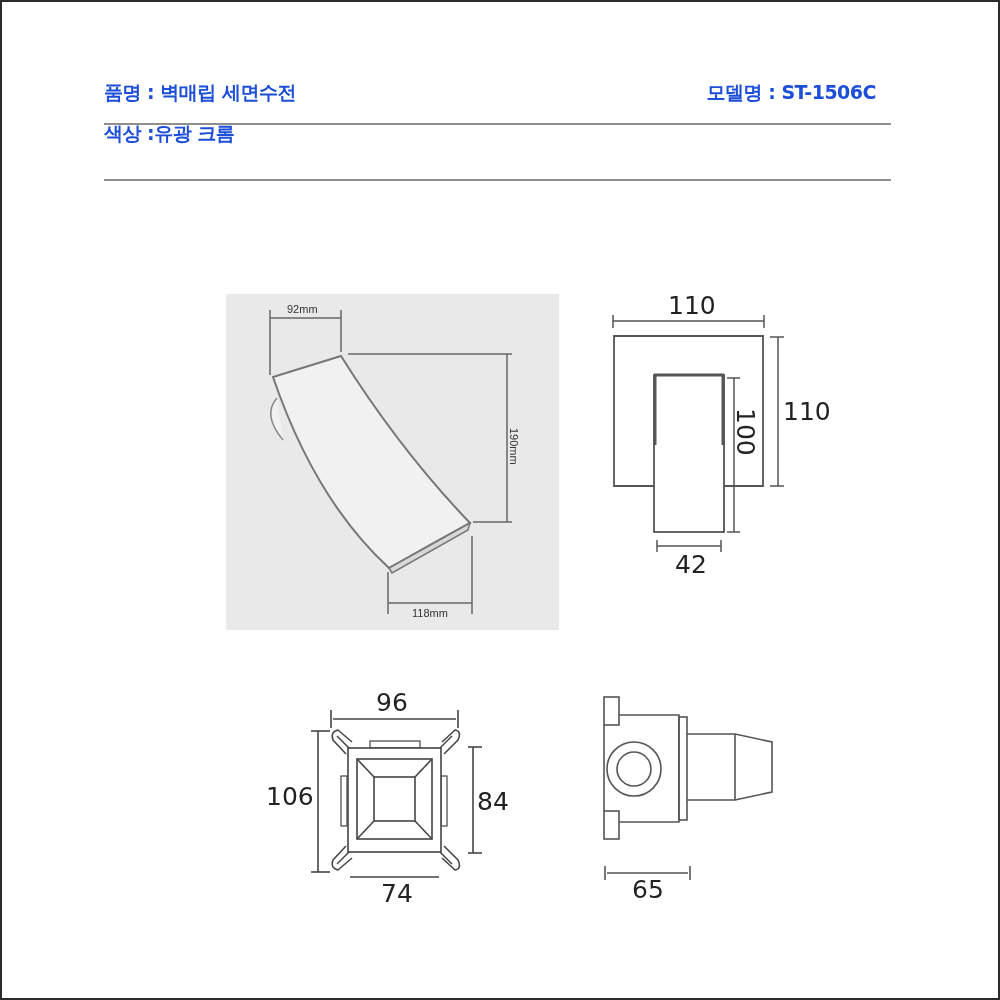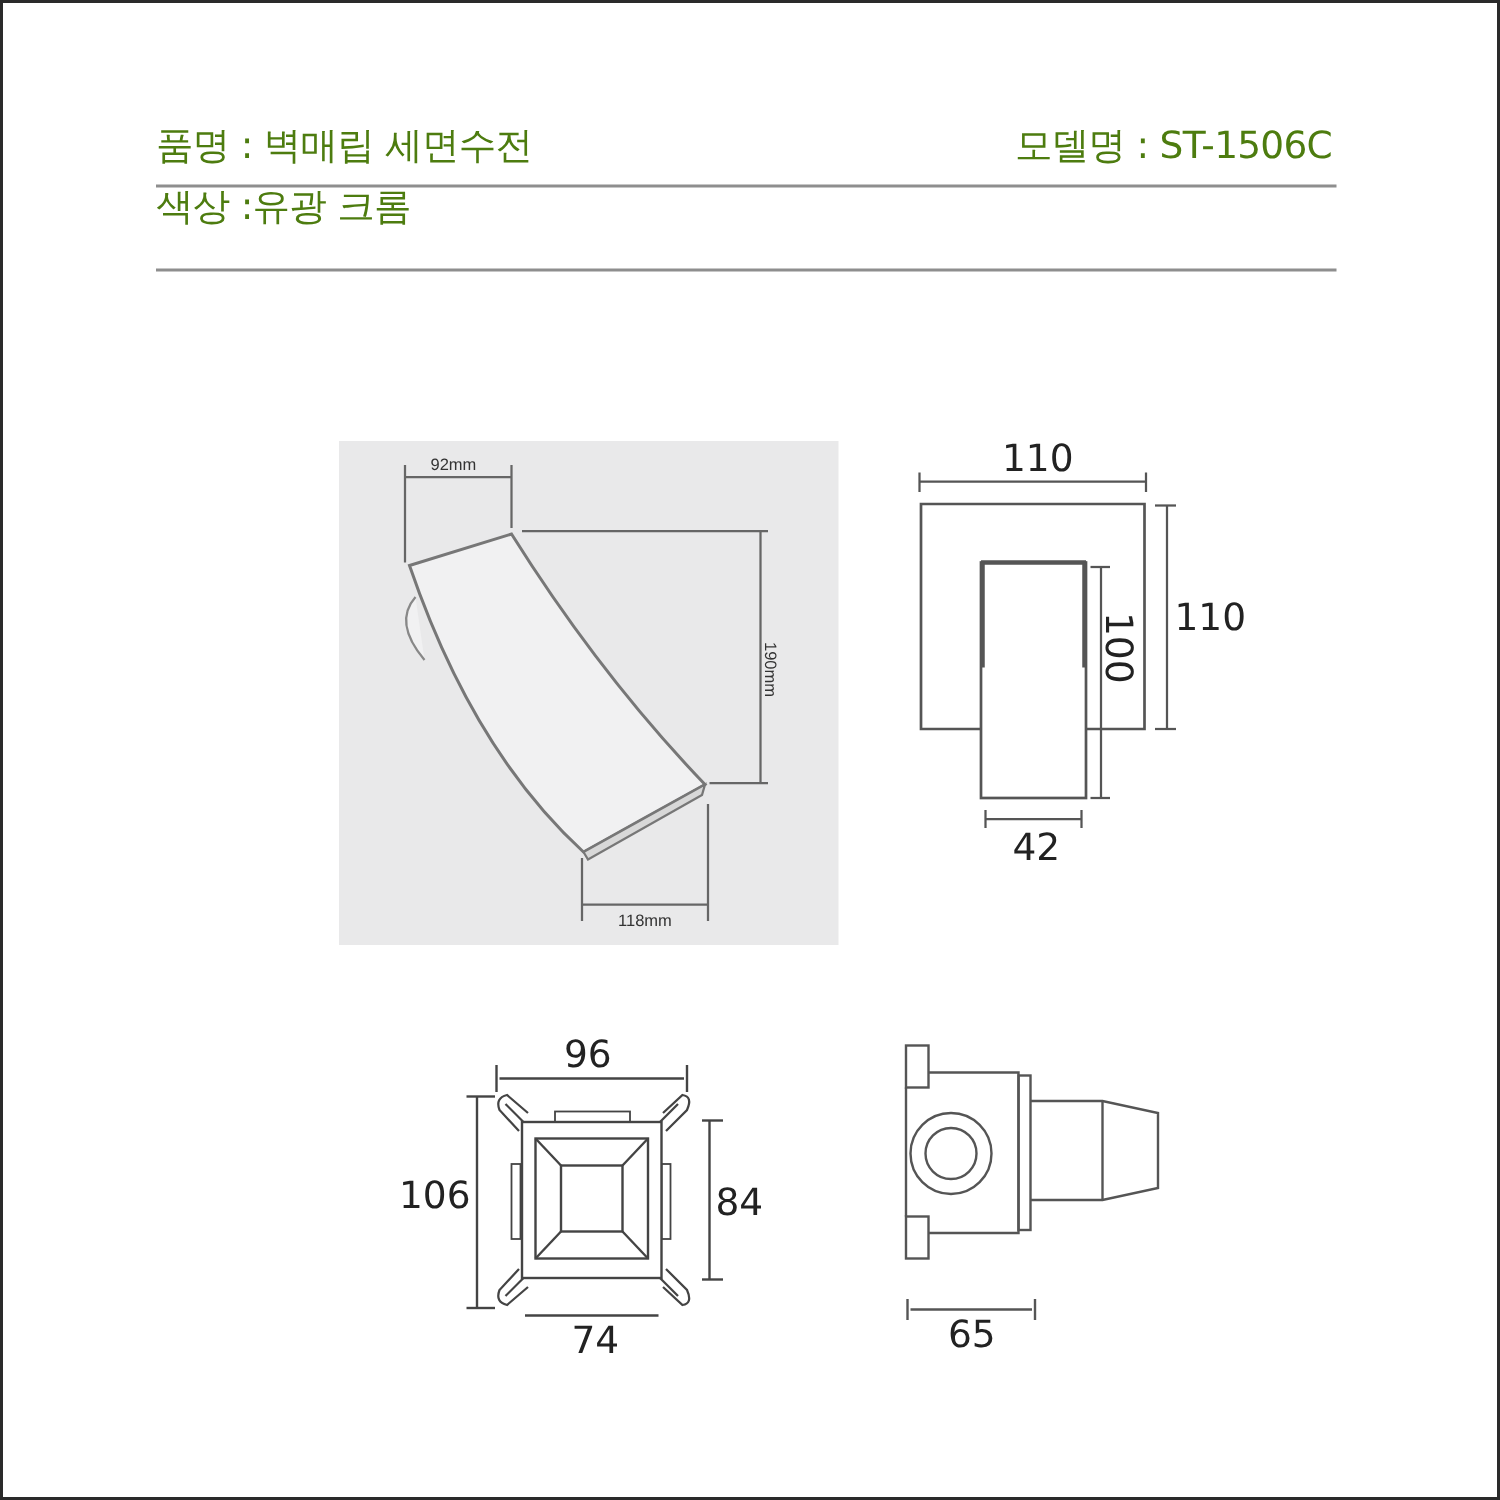--- a/index.html
+++ b/index.html
@@ -6,41 +6,41 @@
     body {
       width: 1000px; height: 1000px; position: relative; overflow: hidden;
       background: #ffffff;
       font-family: "DejaVu Sans", "Liberation Sans", sans-serif;
     }
     .frame {
       position: absolute; left: 0; top: 0; width: 996px; height: 996px;
       border: 2px solid #2a2a2a;
     }
     .hdr-text {
-      position: absolute; font-weight: normal; color: #4d7c0f;
-      font-size: 25px; letter-spacing: -0.5px; white-space: nowrap;
+      position: absolute; font-weight: bold; color: #1d4ed8;
+      font-size: 19px; letter-spacing: -0.5px; white-space: nowrap;
     }
     .rule {
       position: absolute; left: 104px; width: 787px; height: 2px; background: #8e8e8e;
     }
     .panel {
       position: absolute; left: 226px; top: 294px; width: 333px; height: 336px;
       background: #e9e9ea;
     }
     svg { position: absolute; left: 0; top: 0; }
     .dim-lg { font-family: "DejaVu Sans", sans-serif; font-size: 25px; fill: #222; }
     .dim-sm { font-family: "Liberation Sans", sans-serif; font-size: 11px; fill: #333; }
   </style>
 </head>
 <body>
 
 <div class="frame"></div>
 
 <div class="hdr-text" style="left:104px; top:80px;">품명 : 벽매립 세면수전</div>
-<div class="hdr-text" style="right:112px; top:80px;">모델명 : ST-1506C</div>
+<div class="hdr-text" style="right:124px; top:80px;">모델명 : ST-1506C</div>
 <div class="rule" style="top:123px;"></div>
 <div class="hdr-text" style="left:104px; top:121px;">색상 :유광 크롬</div>
 <div class="rule" style="top:179px;"></div>
 
 <div class="panel"></div>
 
 <svg width="1000" height="1000" viewBox="0 0 1000 1000">
 
   <g stroke="#666" fill="none" stroke-width="1.5">
 

